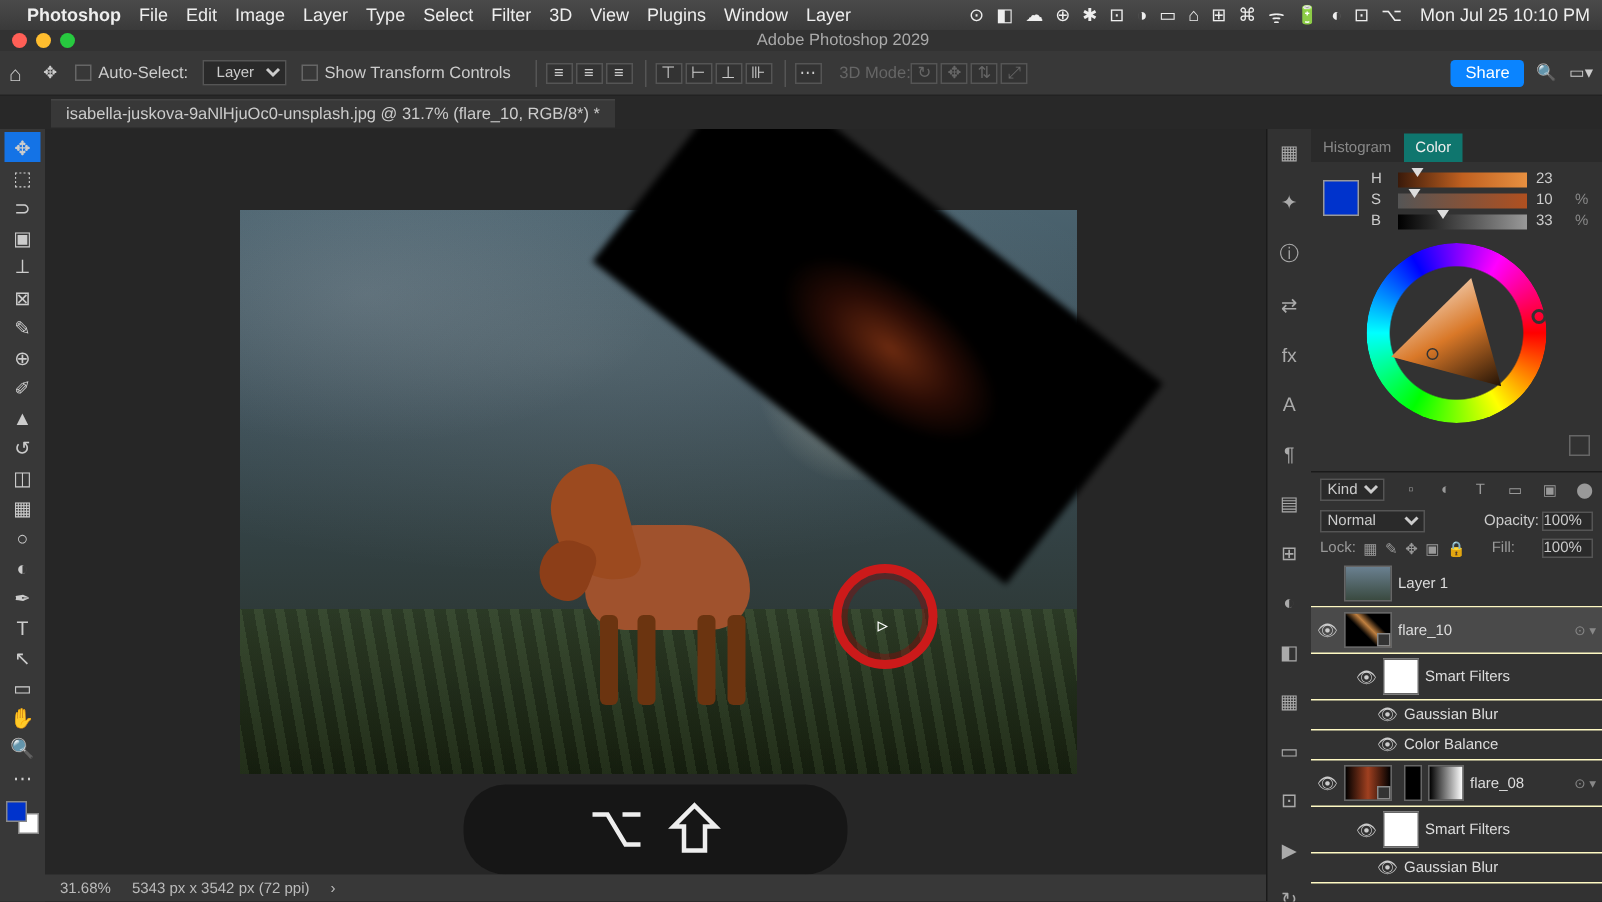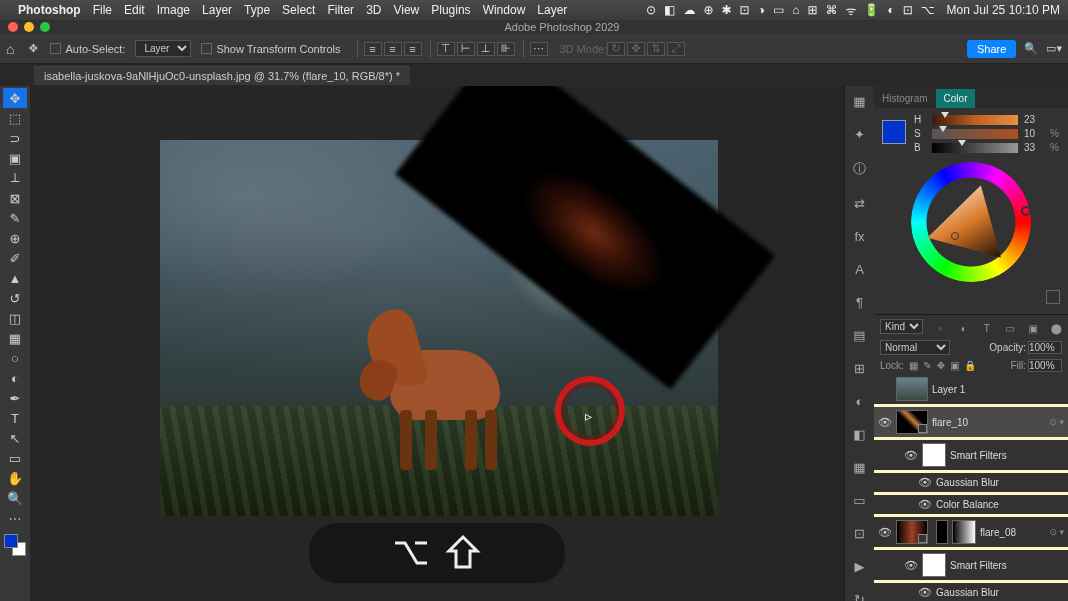--- a/index.html
+++ b/index.html
@@ -102,31 +102,31 @@
 .wheel { width:120px; height:120px; margin:6px auto 4px; position:relative; }
 .wheel .ring { width:120px; height:120px; border-radius:50%; background:conic-gradient(from 90deg,#f00,#ff0,#0f0,#0ff,#00f,#f0f,#f00); -webkit-mask:radial-gradient(circle,transparent 44px,#000 45px);}
 .wheel .tri2 { position:absolute; left:22px; top:22px; width:76px; height:76px; background:linear-gradient(135deg,#fff,#d97828,#000); clip-path:polygon(50% 0,100% 85%,0 85%); transform:rotate(15deg);}
 .wheel .dot1 { position:absolute; width:10px; height:10px; border:2px solid #333; border-radius:50%; right:0px; top:44px; }
 .wheel .dot2 { position:absolute; width:8px; height:8px; border:1px solid #333; border-radius:50%; left:40px; top:70px; }
 .colorpanel .btm { display:flex; justify-content:flex-end; gap:6px; padding-top:4px; }
 .colorpanel .btm .ic { width:14px; height:14px; border:1px solid #666; }
 
 
 .layerspanel { flex:1; display:flex; flex-direction:column; border-top:1px solid #1a1a1a; min-height:0; }
-.lp-opts { padding:4px 6px; display:flex; align-items:flex-end; gap:12px; font-size:10px; }
+.lp-opts { padding:4px 6px; display:flex; align-items:center; gap:12px; font-size:10px; }
 .lp-opts select { background:#2a2a2a; border:1px solid #555; color:#ccc; font-size:10px; flex:1; }
 .lp-opts .ic { width:14px; height:12px; display:flex; align-items:center; justify-content:center; color:#999; font-size:10px;}
 .lp-row2 { padding:2px 6px; display:flex; align-items:center; font-size:10px; gap:4px; }
 .lp-row2 select { background:#2a2a2a; border:1px solid #555; color:#ccc; font-size:10px; width:70px; }
 .lp-row2 .r { margin-left:auto; display:flex; align-items:center; gap:2px;}
 .lp-row2 input { width:34px; background:#2a2a2a; border:1px solid #555; color:#ccc; font-size:10px; }
 .lp-lock { padding:2px 6px; display:flex; align-items:center; gap:5px; font-size:10px; color:#999;}
 .lp-lock .ic{font-size:10px;}
 .layer-list { flex:1; overflow:auto; }
-.layer { display:flex; align-items:center; padding:3px 4px; border-bottom:3px solid #fef9c3; min-height:28px; }
+.layer { display:flex; align-items:center; padding:3px 4px; border-bottom:1px solid #fef9c3; min-height:28px; }
 .layer.sel { background:#4a4a4a; }
 .layer .eye { width:14px; font-size:11px; color:#ccc; margin-right:4px; text-align:center;}
 .layer .thumb { width:32px; height:24px; background:#222; border:1px solid #666; margin-right:4px; background-size:cover; }
 .layer .mask { width:24px; height:24px; background:#fff; border:1px solid #666; margin-right:4px; }
 .layer .nm { font-size:10px; color:#ddd; flex:1; }
 .layer .link { font-size:9px; color:#888; margin-left:2px;}
 .layer.sub { padding-left:30px; min-height:20px; }
 .layer.sub2 { padding-left:44px; min-height:18px; }
 .layer.sub .nm, .layer.sub2 .nm { font-size:10px; }
 .thumb.sky { background:linear-gradient(#6a8090,#3a4a40); }
@@ -269,20 +269,25 @@
       <div class="cursor">▹</div>
     </div>
     <div class="shortcut">
       <svg viewBox="0 0 40 40">
           <path d="M4 10 L14 10 L26 30 L36 30 M24 10 L36 10" stroke="#eee" stroke-width="3" fill="none"></path>
         </svg>
       <svg viewBox="0 0 40 40">
           <path d="M20 4 L34 18 L27 18 L27 34 L13 34 L13 18 L6 18 Z" stroke="#eee" stroke-width="3" fill="none"></path>
         </svg>
     </div>
+    <div class="status">
+      <span>31.68%</span>
+      <span>5343 px x 3542 px (72 ppi)</span>
+      <span>›</span>
+    </div>
   </div>
 
   <div class="rstrip">
     <div class="ic">▦</div>
     <div class="ic">✦</div>
     <div class="ic">ⓘ</div>
     <div class="ic">⇄</div>
     <div class="ic">fx</div>
     <div class="ic">A</div>
     <div class="ic">¶</div>
@@ -363,21 +368,21 @@
             <input value="100%" style="">
           </div>
       </div>
       <div class="lp-lock">
         <span>Lock:</span>
         <span class="ic">▦</span>
         <span class="ic">✎</span>
         <span class="ic">✥</span>
         <span class="ic">▣</span>
         <span class="ic">🔒</span>
-        <div class="r" style="margin-left:auto;display:flex;gap:2px;align-items:center">
+        <div class="r" style="margin-left:auto;display:flex;gap:18px;align-items:center">
             <span>Fill:</span>
             <input style="width: 34px; background: rgb(42, 42, 42); border: 1px solid rgb(85, 85, 85); color: rgb(204, 204, 204); font-size: 10px;" value="100%">
           </div>
       </div>
       <div class="layer-list">
         <div class="layer">
           <span class="eye"></span>
           <div class="thumb sky"></div>
           <span class="nm">Layer 1</span>
         </div>

